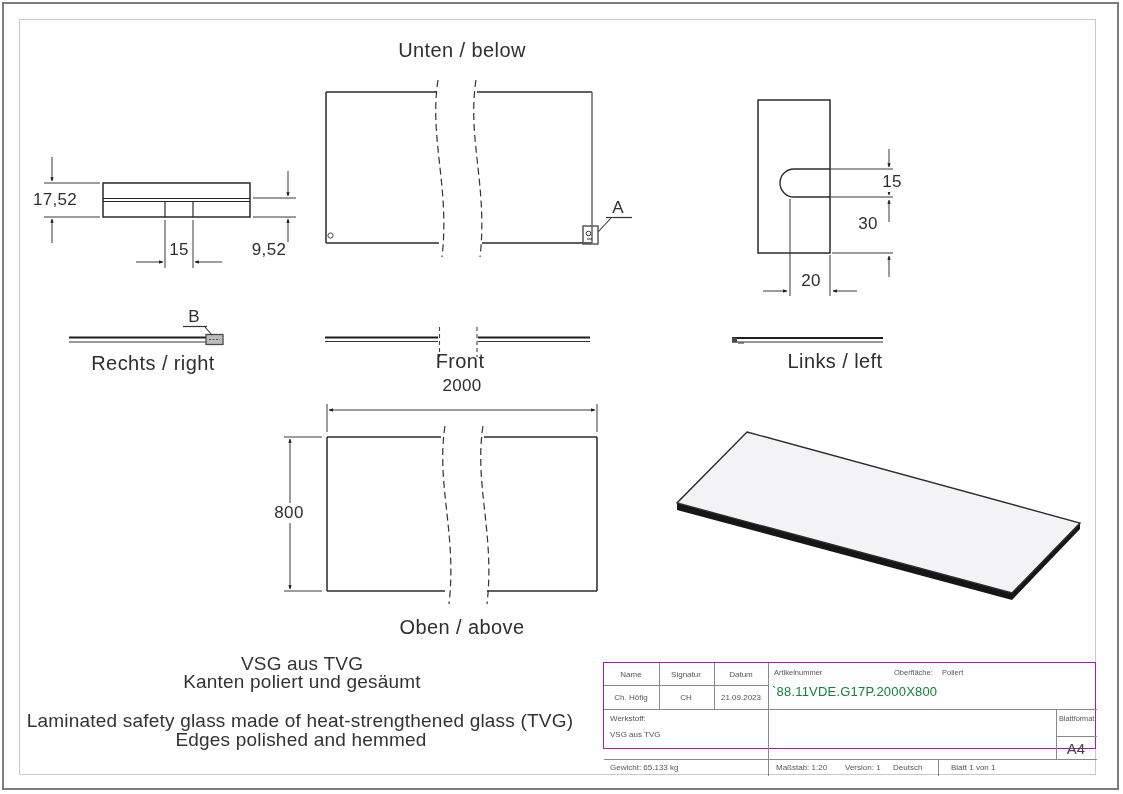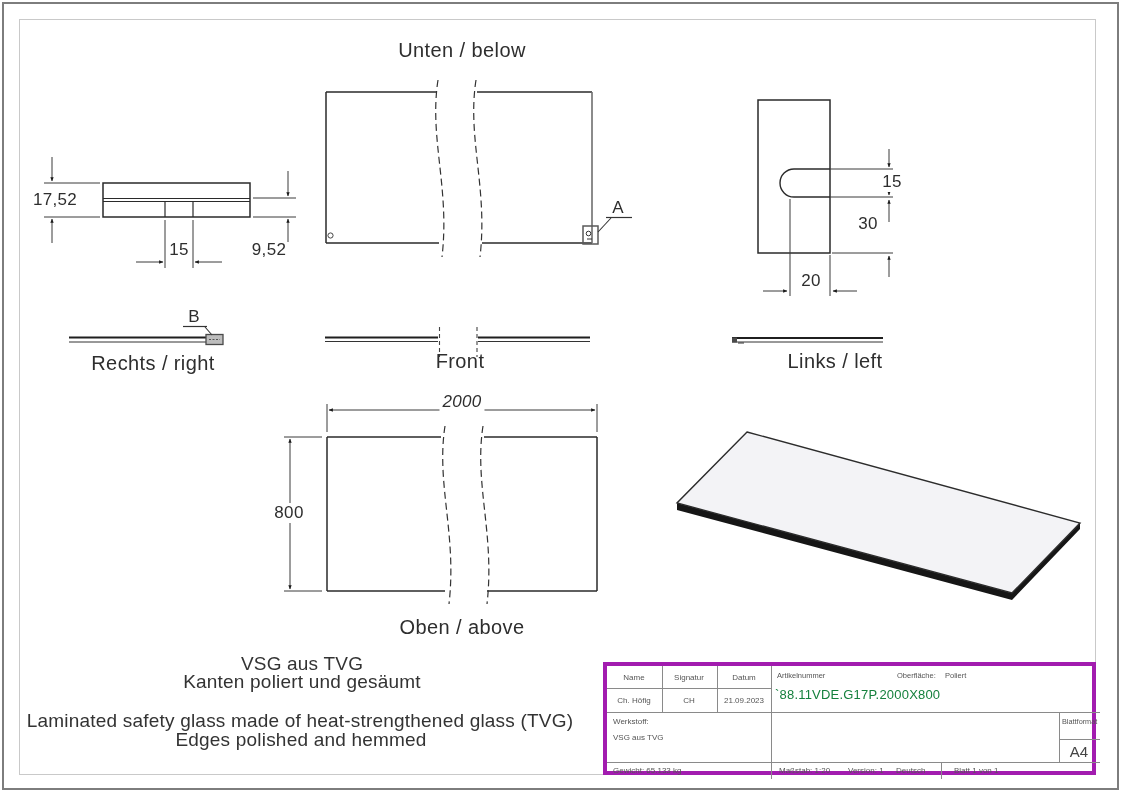--- a/index.html
+++ b/index.html
@@ -10,21 +10,21 @@
   .outer-border{position:absolute;left:2px;top:2px;width:1117px;height:788px;border:2px solid #7d7d7d;box-sizing:border-box;}
   .inner-frame{position:absolute;left:19px;top:19px;width:1077px;height:756px;border:1px solid #c9c9c9;box-sizing:border-box;}
   svg{position:absolute;left:0;top:0;}
   .lbl{position:absolute;transform:translate(-50%,-50%);white-space:nowrap;letter-spacing:.4px;color:#2e2e2e;}
   .view-label{font-size:20px;}
   .dim{font-size:17px;letter-spacing:.3px;}
   .dim.bg{background:#fff;padding:0 3px;}
   .callout{font-size:17px;}
   .note{font-size:19px;letter-spacing:.2px;color:#333;}
   
-  #titleblock{position:absolute;left:603px;top:662px;width:493px;height:113px;border:4px solid #a21caf;box-sizing:border-box;background:#fff;}
+  #titleblock{position:absolute;left:603px;top:662px;width:493px;height:87px;border:1px solid #a21caf;box-sizing:border-box;background:#fff;}
   .tb-line{position:absolute;background:#8a8a8a;}
   .tb-text{position:absolute;font-size:8px;color:#555;white-space:nowrap;}
   .tb-center{transform:translate(-50%,-50%);}
   .tb-big{position:absolute;font-size:13px;color:#15803d;letter-spacing:.2px;white-space:nowrap;}
   .tb-a4{font-size:15px;color:#444;}
 </style>
 </head>
 <body>
 
 <div id="sheet">
@@ -179,21 +179,21 @@
   <span class="lbl view-label" style="left:460px;top:361px;">Front</span>
   <span class="lbl view-label" style="left:815px;top:361px;margin-left:20px;">Links / left</span>
   <span class="lbl view-label" style="left:462px;top:627px;">Oben / above</span>
 
   <span class="lbl dim" style="left:55px;top:200px;">17,52</span>
   <span class="lbl dim" style="left:179px;top:250px;">15</span>
   <span class="lbl dim" style="left:269px;top:250px;">9,52</span>
   <span class="lbl dim bg" style="left:892px;top:182px;">15</span>
   <span class="lbl dim" style="left:868px;top:224px;">30</span>
   <span class="lbl dim" style="left:811px;top:281px;">20</span>
-  <span class="lbl dim bg" style="left:462px;top:402px;font-style:italic;">2000</span>
+  <span class="lbl dim bg" style="left:462px;top:386px;">2000</span>
   <span class="lbl dim bg" style="left:289px;top:513px;">800</span>
 
   <span class="lbl callout" style="left:618px;top:208px;">A</span>
   <span class="lbl callout" style="left:194px;top:317px;">B</span>
 
   <span class="lbl note" style="left:302px;top:664px;">VSG aus TVG</span>
   <span class="lbl note" style="left:302px;top:682px;">Kanten poliert und gesäumt</span>
   <span class="lbl note" style="left:301px;top:740px;">Edges polished and hemmed</span>
   <span class="lbl note" style="left:300px;top:721px;">Laminated safety glass made of heat-strengthened glass (TVG)</span>
 

